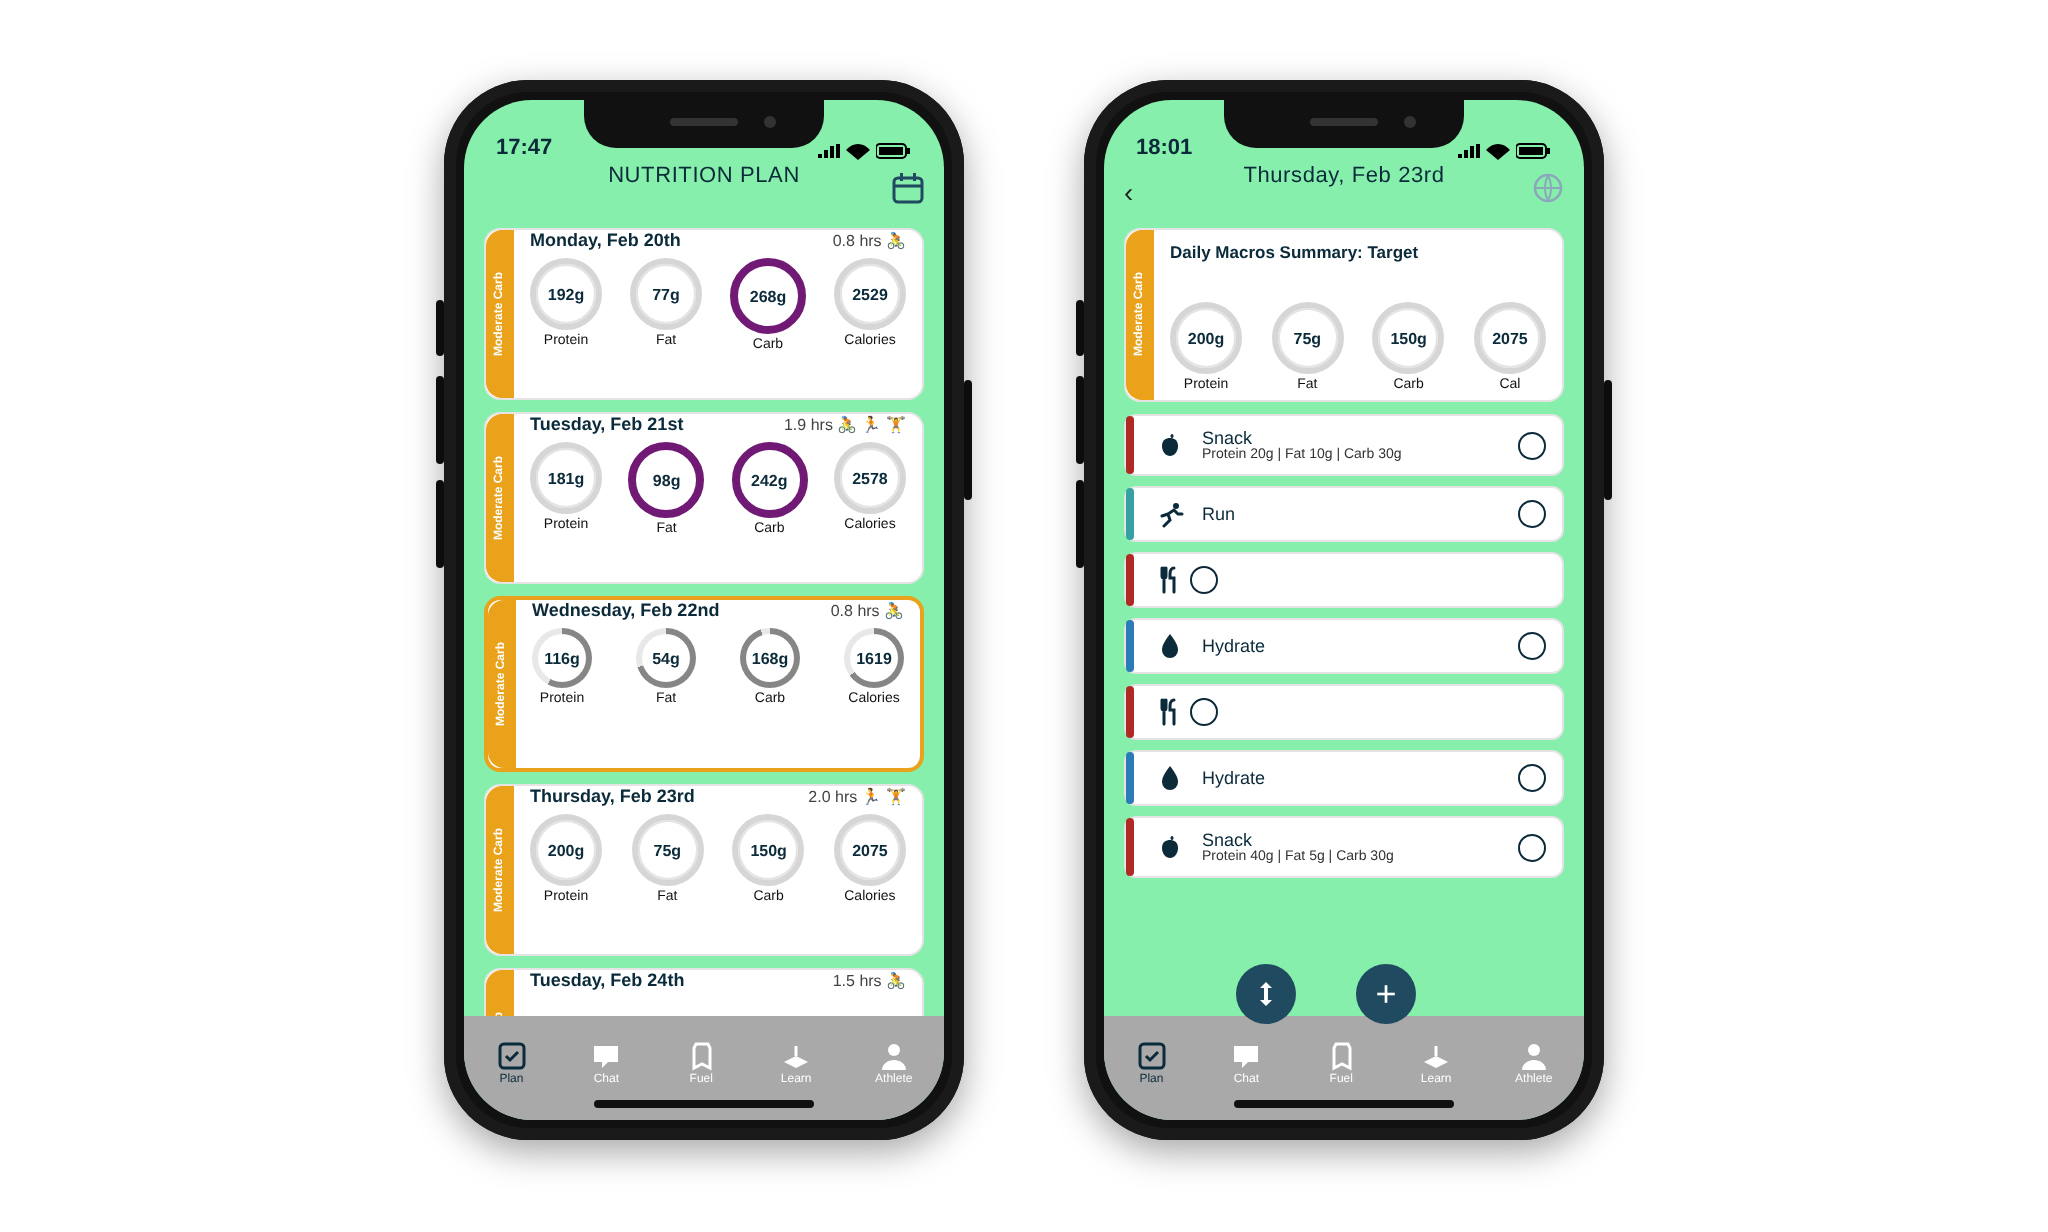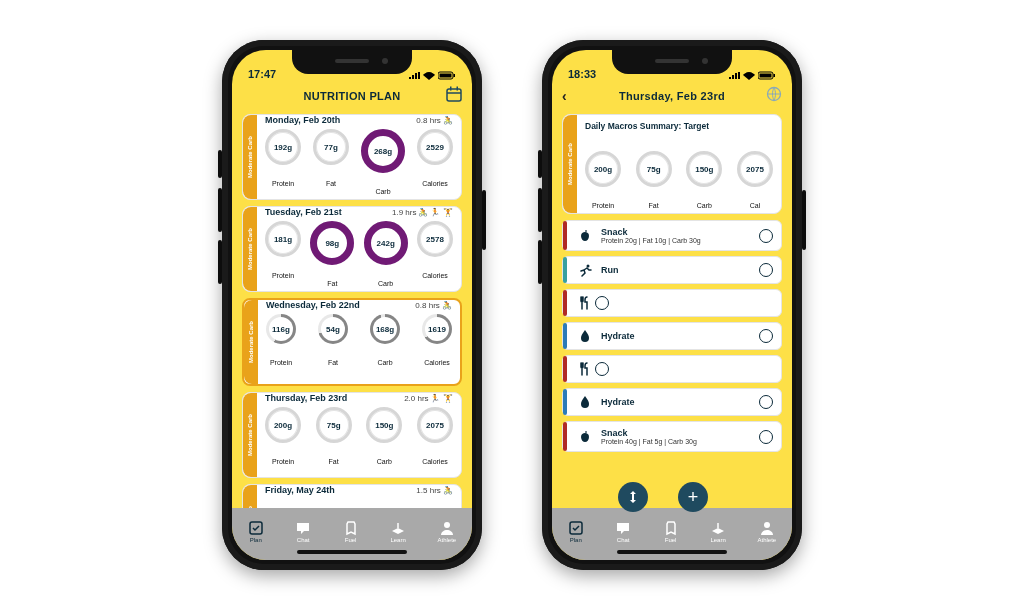--- a/index.html
+++ b/index.html
@@ -3,67 +3,67 @@
 <meta charset="utf-8">
 <style>
   body{margin:0;background:#fff;font-family:-apple-system,Helvetica,Arial,sans-serif;color:#0b2a3a}
   .stage{display:flex;gap:60px;justify-content:center;align-items:flex-start;padding:40px 0}
   .phone{width:260px;height:530px;border-radius:42px;background:#111;position:relative;box-shadow:0 6px 18px rgba(0,0,0,.35),inset 0 0 0 6px #1a1a1a}
   .side-btn{position:absolute;background:#0c0c0c;border-radius:3px}
   .side-btn.left1{left:-4px;top:110px;width:4px;height:28px}
   .side-btn.left2{left:-4px;top:148px;width:4px;height:44px}
   .side-btn.left3{left:-4px;top:200px;width:4px;height:44px}
   .side-btn.right1{right:-4px;top:150px;width:4px;height:60px}
-  .screen{position:absolute;inset:10px;border-radius:34px;overflow:hidden;background:#fde047}
+  .screen{position:absolute;inset:10px;border-radius:34px;overflow:hidden;background:#86efac}
   .notch{position:absolute;top:0;left:50%;transform:translateX(-50%);width:120px;height:24px;background:#111;border-bottom-left-radius:16px;border-bottom-right-radius:16px;z-index:10}
   .notch::before{content:"";position:absolute;left:50%;top:9px;transform:translateX(-50%);width:34px;height:4px;border-radius:3px;background:#333}
   .notch::after{content:"";position:absolute;right:24px;top:8px;width:6px;height:6px;border-radius:50%;background:#333}
   .home-ind{position:absolute;bottom:6px;left:50%;transform:translateX(-50%);width:110px;height:4px;border-radius:3px;background:#111;z-index:11}
   .statusbar{height:30px;display:flex;align-items:flex-end;justify-content:space-between;padding:0 16px 2px;font-size:11px;font-weight:600}
   .sb-icons{display:flex;gap:3px;align-items:center}
   .sb-icons svg{display:block}
-  .hdr{display:flex;align-items:center;justify-content:center;position:relative;height:28px;font-size:11px;font-weight:700;letter-spacing:.3px}
+  .hdr{display:flex;align-items:flex-start;justify-content:center;position:relative;height:28px;font-size:11px;font-weight:400;letter-spacing:.3px}
   .hdr .back{position:absolute;left:10px;top:6px;font-size:14px;color:#222}
   .hdr .right-ic{position:absolute;right:10px;top:4px}
   .scroller{position:absolute;top:58px;bottom:46px;left:0;right:0;overflow:hidden}
 
   
   .day{background:#fff;border:1px solid #e4e4e4;border-radius:8px;margin:6px 10px 6px 10px;display:flex;position:relative;min-height:84px}
   .day.active{border:2px solid #e9a21a}
   .day-tab{width:14px;border-top-left-radius:8px;border-bottom-left-radius:8px;background:#e9a21a;display:flex;align-items:center;justify-content:center}
   .day-tab span{writing-mode:vertical-rl;transform:rotate(180deg);font-size:6px;font-weight:600;color:#fff;white-space:nowrap}
   .day-body{flex:1;padding:0 8px 4px}
   .day-head{display:flex;justify-content:space-between;align-items:center;font-size:9px;font-weight:600}
   .day-head .hrs{font-weight:500;font-size:8px;color:#444}
   .macros{display:flex;justify-content:space-between;margin-top:4px}
-  .macro{display:flex;flex-direction:column;align-items:center;gap:15px}
+  .macro{display:flex;flex-direction:column;align-items:center;gap:2px}
   .ring{width:30px;height:30px;border-radius:50%;display:flex;align-items:center;justify-content:center;font-size:8px;font-weight:600}
   .ring.normal{border:3px solid #d6d6d6;box-shadow:0 0 0 1px #e4e4e4 inset}
-  .ring.over{border:7px solid #701a75}
+  .ring.over{border:4px solid #701a75}
   .ring.partial{background:conic-gradient(#868686 0 calc(var(--p,60)*1%), #e8e8e8 0);position:relative}
   .ring.partial::after{content:"";position:absolute;inset:3px;border-radius:50%;background:#fff}
   .ring.partial span{position:relative;z-index:1}
   .mlabel{font-size:7px;color:#111}
 
   
   .tabbar{position:absolute;left:0;right:0;bottom:0;height:46px;background:#a9a9a9;display:flex;justify-content:space-around;align-items:center;padding-bottom:6px}
   .tab{display:flex;flex-direction:column;align-items:center;gap:1px;color:#fff;font-size:6px}
   .tab.active{color:#0b2a3a}
   .tab svg{display:block}
 
   
   .summary{background:#fff;border:1px solid #e4e4e4;border-radius:8px;margin:6px 10px;display:flex}
   .summary .day-body{padding:6px 8px 4px}
   .summary .sum-title{font-size:8.5px;font-weight:600;margin-bottom:20px}
   .plan-item{background:#fff;border:1px solid #e4e4e4;border-radius:6px;margin:5px 10px;display:flex;align-items:center;padding:6px 8px;position:relative}
   .plan-item .accent{width:4px;align-self:stretch;border-radius:3px;margin:-6px 8px -6px -8px}
   .acc-red{background:#b02a25}.acc-teal{background:#37a0a0}.acc-blue{background:#2b7bb8}
   .plan-ic{width:20px;display:flex;justify-content:center}
   .plan-txt{flex:1;margin-left:6px}
-  .plan-txt .pt{font-size:9px;font-weight:700}
+  .plan-txt .pt{font-size:9px;font-weight:400}
   .plan-txt .ps{font-size:7px;color:#333}
   .plan-radio{width:12px;height:12px;border:1.5px solid #0b2a3a;border-radius:50%}
   .float-btn{position:absolute;bottom:48px;width:30px;height:30px;border-radius:50%;background:#1f4a5f;color:#fff;display:flex;align-items:center;justify-content:center;z-index:5}
   .fb1{left:66px}.fb2{left:126px}
   .emoji{font-size:8px}
 </style>
 </head>
 <body>
 
 <div class="stage">
@@ -250,21 +250,21 @@
                 </div>
               </div>
     </div>
   </div>
   <div class="day">
     <div class="day-tab">
               <span>Moderate Carb</span>
             </div>
     <div class="day-body">
       <div class="day-head">
-        <span>Friday, May 24th</span>
+        <span>Tuesday, Feb 24th</span>
         <span class="hrs">1.5 hrs <span class="emoji">🚴</span></span>
       </div>
       <div class="macros">&nbsp;</div>
     </div>
   </div>
         </div>
 
     <div class="tabbar" id="left-tabbar">
           <div class="tab active">
             <svg width="16" height="16">
@@ -305,21 +305,21 @@
 </div>
 
 <div class="phone">
   <div class="side-btn left1"></div>
       <div class="side-btn left2"></div>
       <div class="side-btn left3"></div>
       <div class="side-btn right1"></div>
   <div class="screen">
     <div class="notch"></div>
     <div class="statusbar">
-      <span>18:33</span>
+      <span>18:01</span>
       <span class="sb-icons">
         <svg width="12" height="8">
               <path d="M1 7h2V5H1zM4 7h2V3H4zM7 7h2V1H7zM10 7h2V0h-2z" fill="#000"></path>
             </svg>
         <svg width="12" height="8">
               <path d="M6 0C3 0 1 2 0 3l6 5 6-5C11 2 9 0 6 0z" fill="#000"></path>
             </svg>
         <svg width="18" height="9">
               <rect x="0" y="1" width="15" height="7" rx="2" fill="none" stroke="#000"></rect>
               <rect x="1.5" y="2.5" width="12" height="4" fill="#000"></rect>

